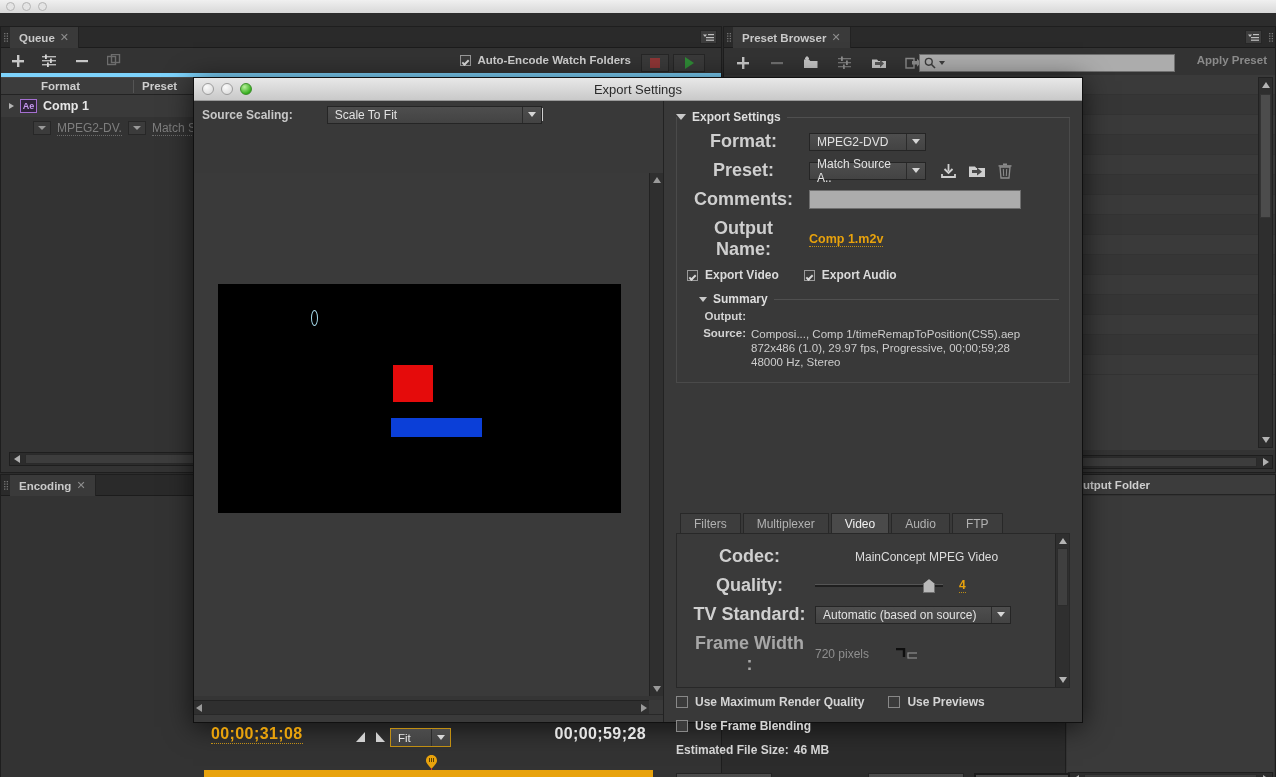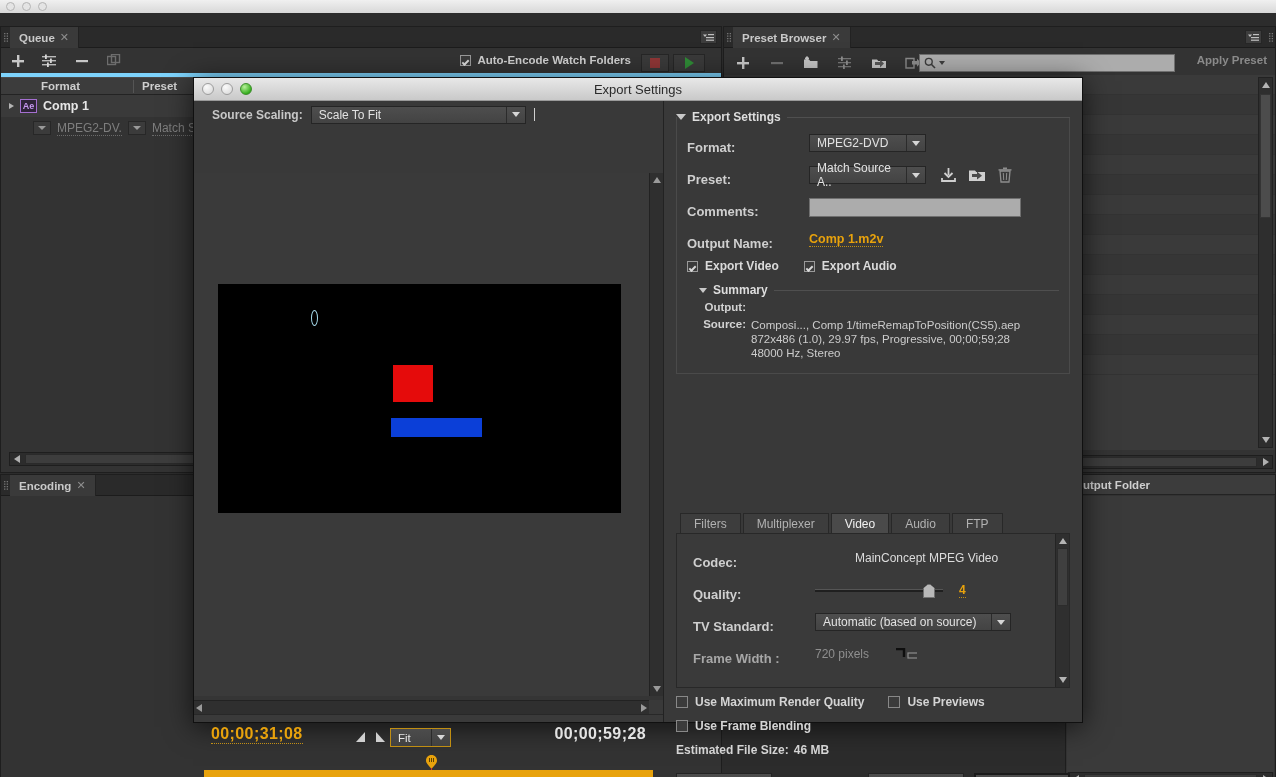--- a/index.html
+++ b/index.html
@@ -125,21 +125,21 @@
 
   
   #left-pane{position:absolute;left:0;top:23px;width:470px;bottom:0;background:#393939;
      border-right:1px solid #222;}
   #st-tabs{height:22px;background:#303030;display:flex;align-items:flex-end;position:relative;
      border-bottom:1px solid #232323;}
   .sttab{height:20px;padding:0 14px;display:flex;align-items:center;font-size:12px;
      background:#3b3b3b;border:1px solid #282828;border-bottom:none;color:#9a9a9a;
      margin-left:2px;}
   .sttab.active{background:#484848;color:#eaeaea;}
-  #src-scaling{height:27px;display:flex;align-items:center;gap:8px;padding-left:18px;
+  #src-scaling{height:27px;display:flex;align-items:center;padding-left:8px;
      background:#393939;position:relative;}
   .lbl{font-size:12px;color:#c7c7c7;font-weight:bold;}
   .dd{height:18px;background:linear-gradient(#4e4e4e,#434343);border:1px solid #252525;
      display:flex;align-items:center;padding:0 0 0 7px;font-size:12px;color:#e2e2e2;
      justify-content:space-between;}
   .dd .arrwrap{width:19px;height:100%;display:flex;align-items:center;justify-content:center;
      border-left:1px solid #2b2b2b;}
   .dd .arr{width:0;height:0;border-left:4.5px solid transparent;border-right:4.5px solid transparent;
      border-top:5px solid #d6d6d6;}
   .caret{width:1px;height:13px;background:#cfcfcf;}
@@ -171,22 +171,22 @@
   .phead-marker{position:absolute;left:231px;top:40px;width:13px;height:17px;}
 
   
   #right-pane{position:absolute;left:470px;top:23px;right:0;bottom:0;background:#393939;}
   .group{margin:9px 12px 0 12px;position:relative;}
   .gtitle{display:flex;align-items:center;gap:6px;font-size:12px;font-weight:bold;color:#dedede;}
   .gline{flex:1;height:1px;background:#4f4f4f;}
   .gbox{border:1px solid #4a4a4a;border-top:none;padding:9px 10px 10px 10px;margin-top:-7px;
      padding-top:14px;}
   .frow{display:flex;align-items:center;margin-bottom:8px;}
-  .frow .flabel{width:122px;text-align:left;padding-right:9px;font-size:13px;font-weight:bold;
-     color:#cfcfcf;margin-top:9px;}
+  .frow .flabel{width:122px;text-align:center;padding-right:9px;font-size:18px;font-weight:bold;
+     color:#cfcfcf;}
   .summary-wrap{margin:4px 0 0 0;}
   .sumrow{display:flex;margin-bottom:3px;}
   .sumkey{width:64px;text-align:right;padding-right:5px;font-size:11.5px;font-weight:bold;
      color:#d2d2d2;flex:none;}
   .sumval{font-size:11.5px;color:#cccccc;line-height:14px;}
   .orange{color:#e8a20c;}
   .orange.dot{border-bottom:1px dotted #c08e12;display:inline-block;}
 
   #lower-tabs{position:absolute;left:16px;right:12px;top:411px;height:22px;display:flex;
      align-items:flex-end;}
@@ -476,21 +476,21 @@
           <i class="green"></i>
         </div>
         <div class="ttl">Export Settings</div>
       </div>
 
       <div id="left-pane">
 
 
         <div id="src-scaling">
           <span class="lbl">Source Scaling:</span>
-          <span class="dd" style="width:215px;">
+          <span class="dd" style="width:215px;margin-left:34px;">
             <span>Scale To Fit</span>
             <span class="arrwrap">
                 <span class="arr"></span>
               </span>
           </span>
           <span class="caret"></span>
         </div>
 
         <div id="preview-area">
           <div id="preview-canvas">

